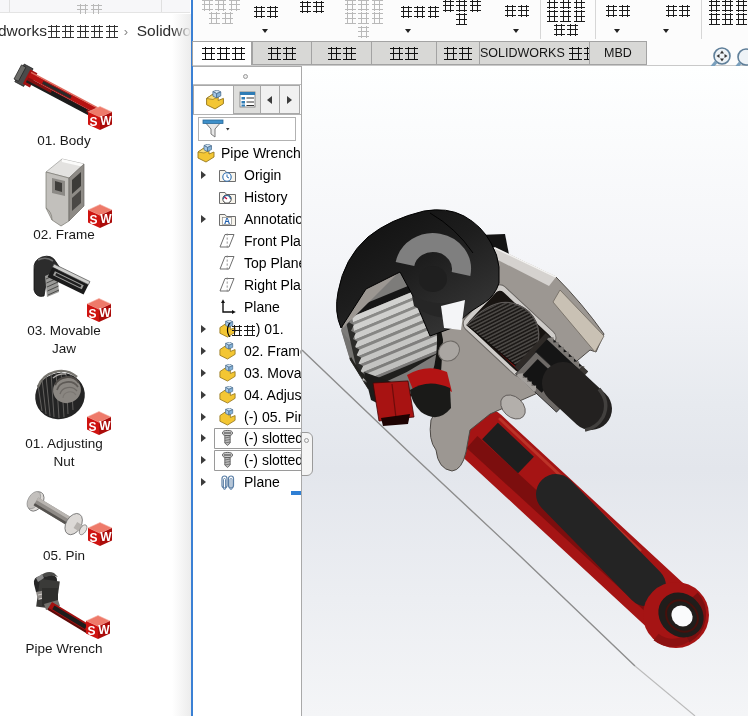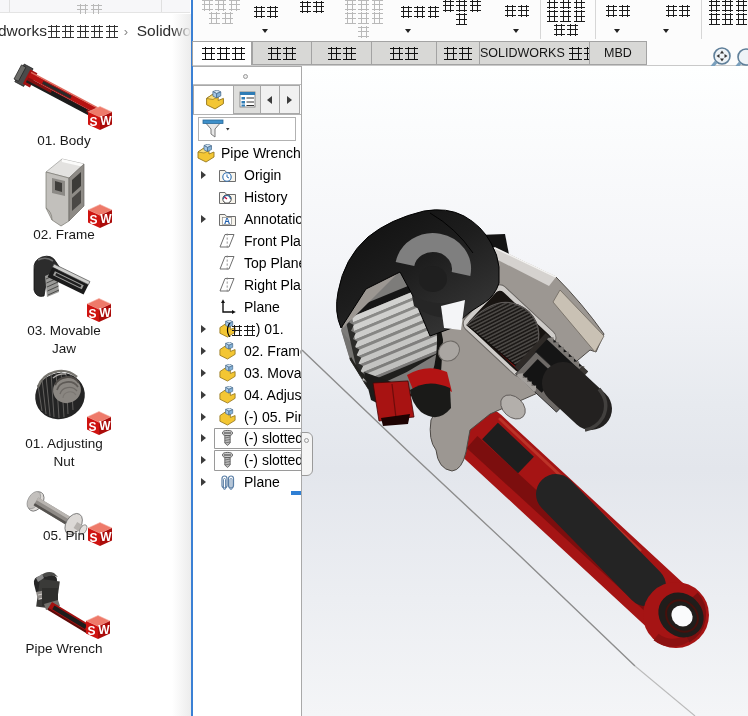--- a/index.html
+++ b/index.html
@@ -187,21 +187,21 @@
    <path d="M36,578 L42,574 44,578 38,582 Z" fill="#888"></path>
   </g>
   <use href="#swb" x="84" y="615"></use>
  </svg>
  <div class="lbl" style="top:133px">01. Body</div>
  <div class="lbl" style="top:227px">02. Frame</div>
  <div class="lbl" style="top:323px">03. Movable</div>
  <div class="lbl" style="top:341px">Jaw</div>
  <div class="lbl" style="top:436px">01. Adjusting</div>
  <div class="lbl" style="top:454px">Nut</div>
- <div class="lbl" style="top:528px">05. Pin</div>
+ <div class="lbl" style="top:548px">05. Pin</div>
  <div class="lbl" style="top:641px">Pipe Wrench</div>
  <div id="expshadow"></div>
 </div>
 <div id="expblue"></div>
 
 <div id="sw">
 
  <div class="rlbl" style="left:2px;top:-3px;width:52px;color:#bbb"><span class="gy"><i class="g"></i><i class="g"></i><i class="g"></i><br><i class="g"></i><i class="g"></i></span></div>
  <div class="rlbl" style="left:57px;top:4px;width:32px"><i class="g"></i><i class="g"></i></div>
  <div class="rarr" style="left:69px;top:29px"></div>

